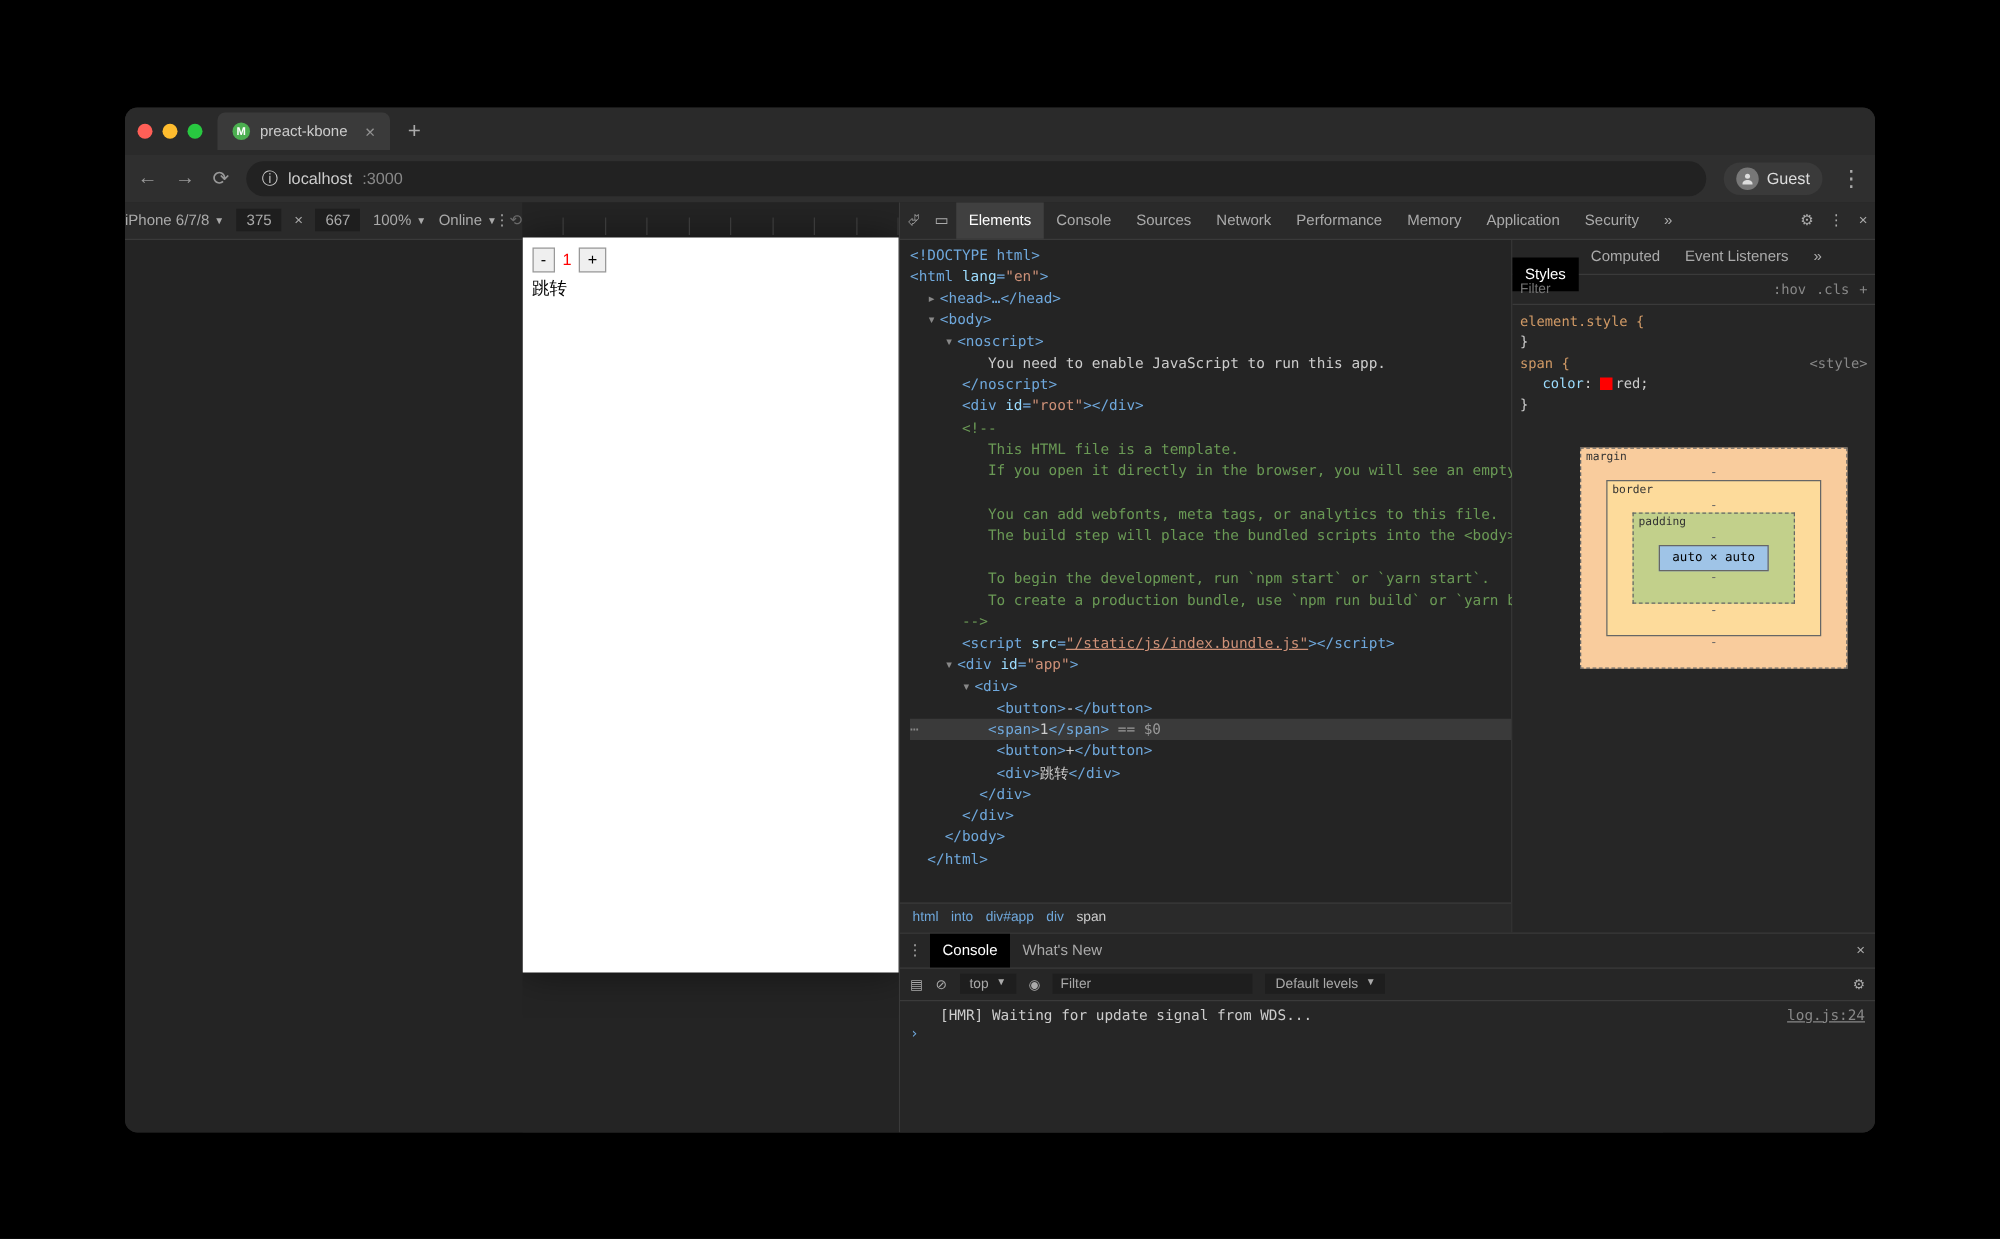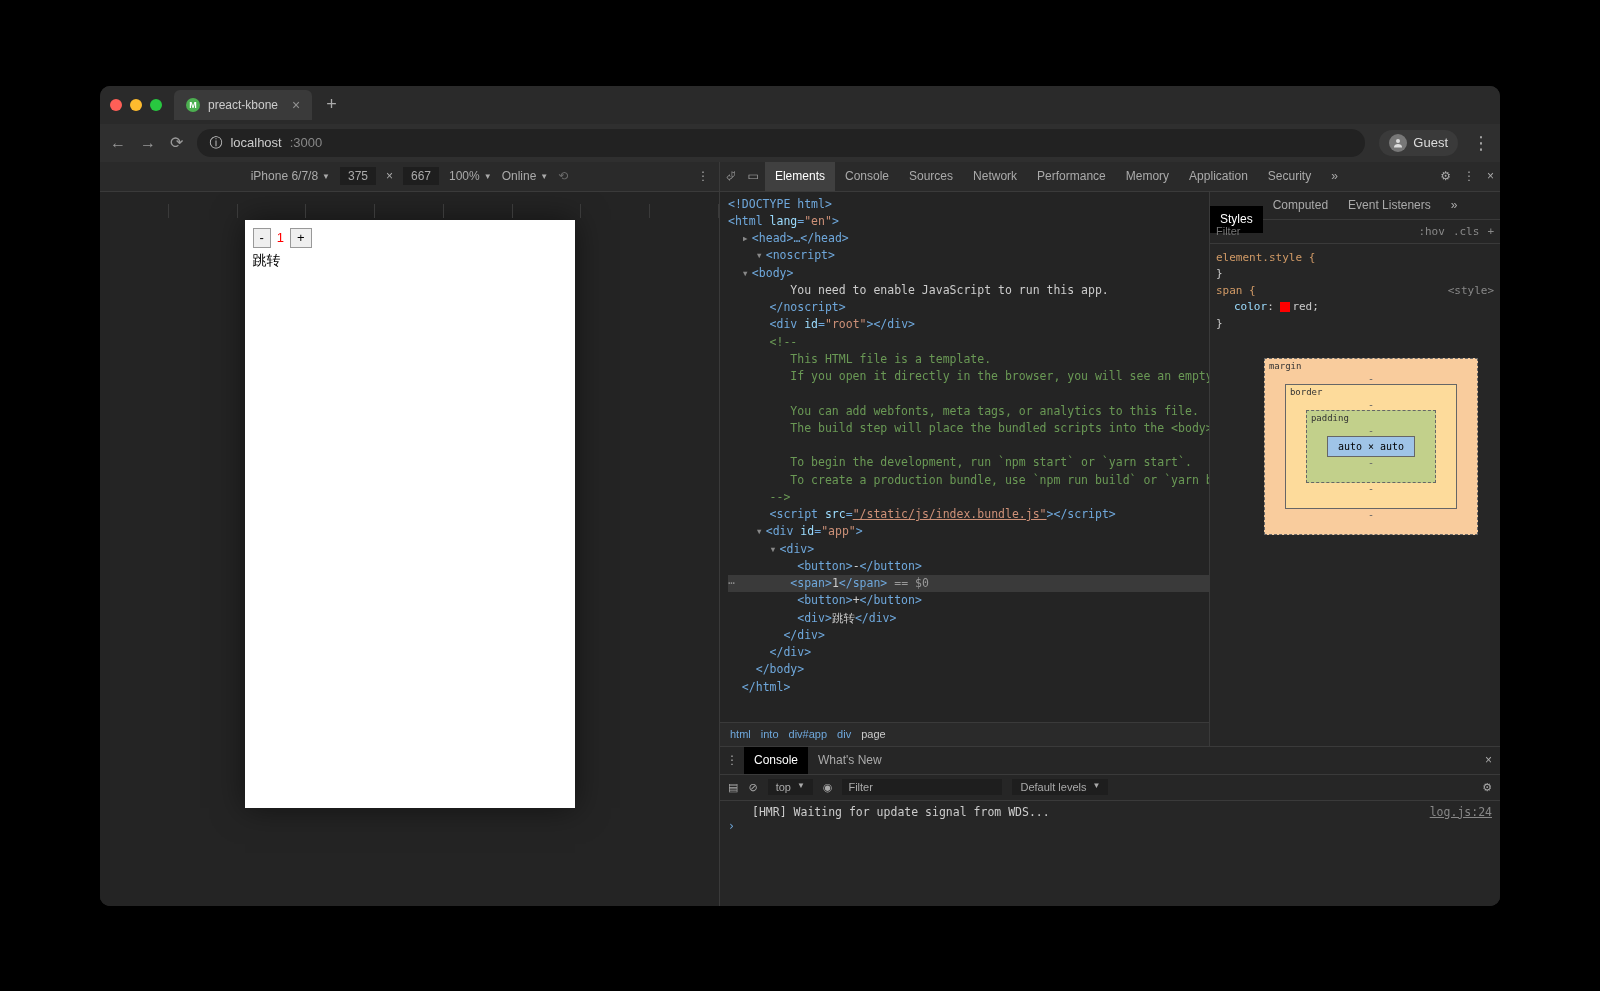--- a/index.html
+++ b/index.html
@@ -61,21 +61,21 @@
   display: flex; align-items: center; gap: 6px; background: #3a3a3a;
   border-radius: 14px; padding: 4px 10px; font-size: 13px; color: #ddd;
 }
 .guest-avatar {
   width: 18px; height: 18px; border-radius: 50%; background: #777;
   display:flex;align-items:center;justify-content:center;
 }
 .menu3 { font-size: 18px; color: #aaa; }
 
 .main { flex: 1; display: flex; background: #242424; min-height: 0; }
-.left { flex: 0 0 620px; display: flex; flex-direction: column; border-right: 1px solid #3a3a3a; }
+.left { flex: 0 0 620px; display: flex; flex-direction: row; border-right: 1px solid #3a3a3a; }
 .right { flex: 1; display: flex; flex-direction: column; min-width: 0; }
 
 .devtoolbar {
   height: 30px; background: #2a2a2a; display: flex; align-items: center;
   justify-content: center; gap: 10px; color: #aaa; font-size: 12px;
   border-bottom: 1px solid #3a3a3a; position: relative;
 }
 .devsel { display: flex; align-items: center; gap: 4px; }
 .carrot { font-size: 8px; }
 .dimbox { background: #1e1e1e; padding: 2px 6px; width: 36px; text-align: center; }
@@ -268,22 +268,22 @@
         <span class="dt-icon">×</span>
       </div>
 
       <div class="dt-body">
 
         <div class="dt-elements">
           <div class="domtree">
 <div class="ln"><span class="tg">&lt;!DOCTYPE html&gt;</span></div>
 <div class="ln"><span class="tg"><span>&lt;html </span><span class="at">lang</span>=<span class="av">"en"</span><span>&gt;</span></span></div>
 <div class="ln">  <span class="arrow">▸</span><span class="tg">&lt;head&gt;…&lt;/head&gt;</span></div>
+<div class="ln">  <span class="arrow">▾</span><span class="tg">&lt;body&gt;</span></div>
 <div class="ln">    <span class="arrow">▾</span><span class="tg">&lt;noscript&gt;</span></div>
-<div class="ln">  <span class="arrow">▾</span><span class="tg">&lt;body&gt;</span></div>
 <div class="ln">         <span>You need to enable JavaScript to run this app.</span></div>
 <div class="ln">      <span class="tg">&lt;/noscript&gt;</span></div>
 <div class="ln">      <span class="tg"><span>&lt;div </span><span class="at">id</span>=<span class="av">"root"</span><span>&gt;&lt;/div&gt;</span></span></div>
 <div class="ln">      <span class="cm">&lt;!--</span></div>
 <div class="ln">         <span class="cm">This HTML file is a template.</span></div>
 <div class="ln">         <span class="cm">If you open it directly in the browser, you will see an empty page.</span></div>
 <div class="ln"> </div>
 <div class="ln">         <span class="cm">You can add webfonts, meta tags, or analytics to this file.</span></div>
 <div class="ln">         <span class="cm">The build step will place the bundled scripts into the &lt;body&gt; tag.</span></div>
 <div class="ln"> </div>
@@ -300,21 +300,21 @@
 <div class="ln">        <span class="tg">&lt;/div&gt;</span></div>
 <div class="ln">      <span class="tg">&lt;/div&gt;</span></div>
 <div class="ln">    <span class="tg">&lt;/body&gt;</span></div>
 <div class="ln">  <span class="tg">&lt;/html&gt;</span></div>
           </div>
           <div class="crumb">
             <span>html</span>
             <span>into</span>
             <span>div#app</span>
             <span>div</span>
-            <span>page</span>
+            <span>span</span>
           </div>
         </div>
 
         <div class="dt-sidebar">
           <div class="sb-tabs">
             <span class="sb-tab active">Styles</span>
             <span class="sb-tab">Computed</span>
             <span class="sb-tab">Event Listeners</span>
             <span class="sb-tab">»</span>
           </div>

